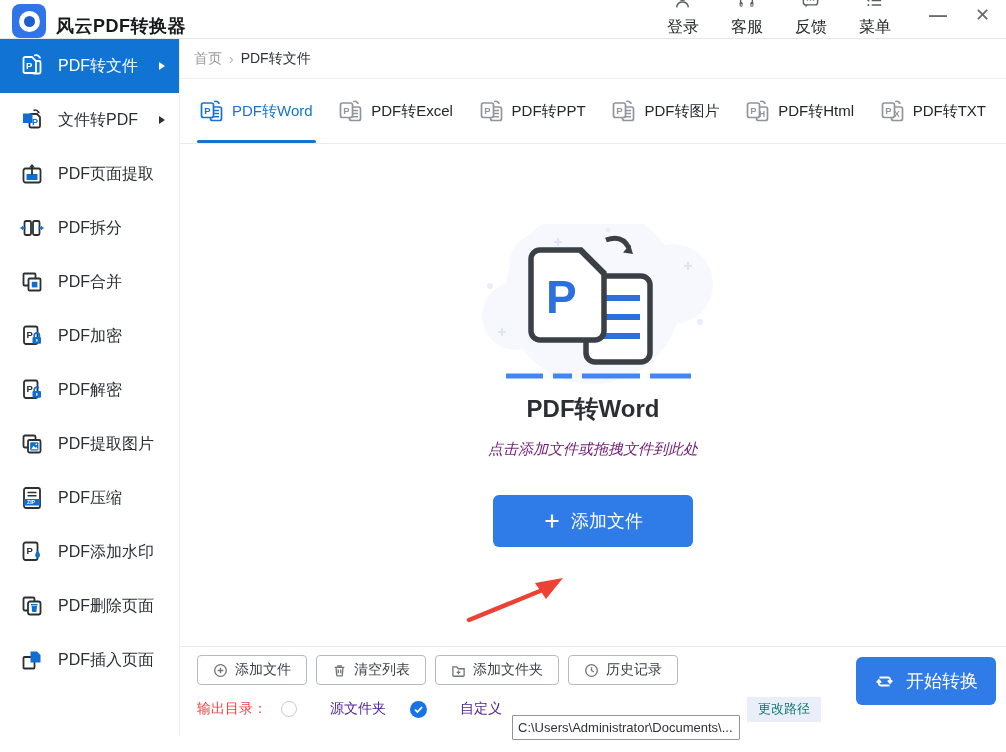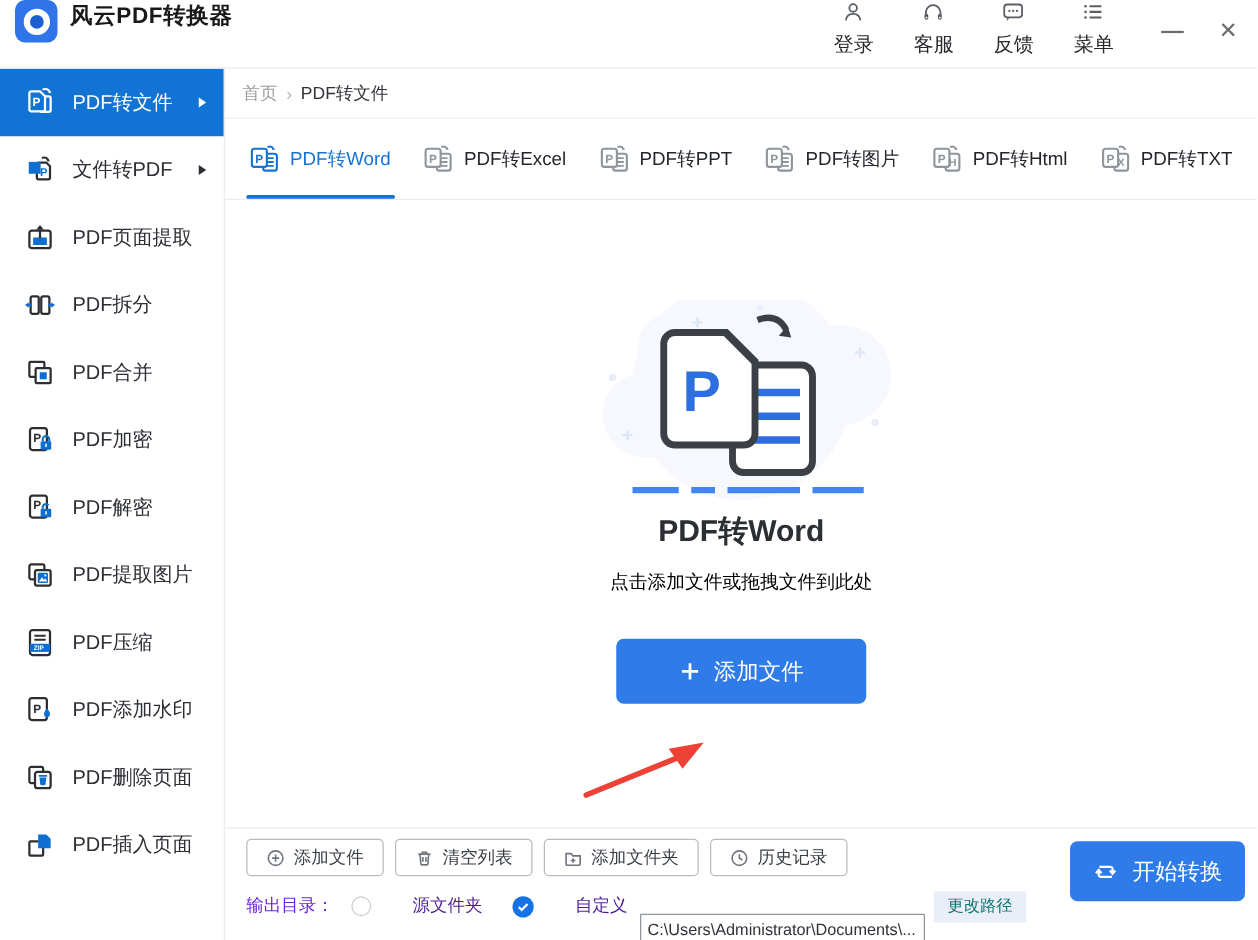--- a/index.html
+++ b/index.html
@@ -1,21 +1,21 @@
 <!DOCTYPE html>
 <html><head>
 <meta charset="utf-8">
 <style>
   * { margin:0; padding:0; box-sizing:border-box; }
   html,body { background:#fff; }
   body { font-family:"Liberation Sans","DejaVu Sans",sans-serif; color:#2b2e33; }
   .window { width:1006px; height:752px; position:relative; background:#fff; overflow:hidden; }
 
   
-  .titlebar { height:55px; display:flex; align-items:flex-start; padding:0 16px 0 12px; border-bottom:1px solid #e7e7e7; background:#fff; }
+  .titlebar { height:39px; display:flex; align-items:flex-end; padding:0 16px 0 12px; border-bottom:1px solid #e7e7e7; background:#fff; }
   .logo { width:34px; height:34px; border-radius:8px; background:#2f74e8; display:grid; place-items:center; flex:0 0 auto; }
   .logo-ring { width:21px; height:21px; border:5px solid #fff; border-radius:50%; background:#1c5fd0; }
   .app-title { margin-left:10px; font-size:18px; font-weight:bold; color:#17181a; letter-spacing:.5px; }
   .tb-right { margin-left:auto; display:flex; align-items:center; gap:32px; }
   .tb-item { display:flex; align-items:center; gap:7px; font-size:16px; color:#27292c; cursor:pointer;flex-direction:column; }
   .tb-item svg { width:19px; height:19px; }
   .winctl { display:flex; align-items:center; gap:28px; margin-left:6px; }
   .winbtn { font-size:18px; color:#6b6b6b; cursor:pointer; line-height:1; font-weight:bold; }
 
   
@@ -44,31 +44,31 @@
   .tab { display:flex; align-items:center; gap:8px; font-size:15px; color:#23262b; height:100%; cursor:pointer; position:relative; }
   .tab svg { width:24px; height:24px; color:#8f959c; }
   .tab.active { color:#1673d2; }
   .tab.active svg { color:#1673d2; }
   .tab.active::after { content:""; position:absolute; left:-3px; right:-3px; bottom:0; height:3px; background:#1673d2; border-radius:2px; }
 
   
   .main { flex:1; position:relative; background:#fff; }
   .hero { position:absolute; left:50%; top:80px; transform:translateX(-50%); }
   .main-title { position:absolute; top:249px; left:0; right:0; text-align:center; font-size:24px; font-weight:bold; color:#2b2e33; }
-  .main-hint { position:absolute; top:296px; left:0; right:0; text-align:center; font-size:15px; color:#000000; }
+  .main-hint { position:absolute; top:296px; left:0; right:0; text-align:center; font-size:15px; color:#701a75;font-style:italic; }
   .add-btn { position:absolute; top:351px; left:50%; transform:translateX(-50%); width:200px; height:52px; background:#2f7ce8; border:none; border-radius:6px; color:#fff; font-size:18px; font-family:inherit; display:flex; align-items:center; justify-content:center; gap:10px; cursor:pointer; }
   .annot-arrow { position:absolute; left:283px; top:420px; pointer-events:none; }
 
   
   .footer { height:90px; flex:0 0 90px; border-top:1px solid #eaeaea; position:relative; background:#fff; }
   .frow1 { position:absolute; left:17px; top:8px; display:flex; gap:9px; }
   .fbtn { height:30px; border:1px solid #b6bac1; border-radius:4px; background:#fff; display:inline-flex; align-items:center; gap:7px; padding:0 15px; font-size:14px; color:#3a3f46; font-family:inherit; cursor:pointer; }
   .fbtn svg { width:15px; height:15px; }
   .frow2 { position:absolute; left:17px; top:49px; display:flex; align-items:center; height:26px; }
-  .out-label { font-size:14px; color:#6d28d9; margin-right:14px;text-align:center; }
+  .out-label { font-size:14px; color:#ef4444; margin-right:14px;text-align:center; }
   .radio { width:16px; height:16px; border:1px solid #cbcbcb; border-radius:50%; background:#fff; margin-right:8px; cursor:pointer; flex:0 0 auto; }
   .radio-label { font-size:14px; color:#4c1d95; margin-right:24px; cursor:pointer;margin-left:25px; }
   .radio-checked { width:17px; height:17px; border-radius:50%; background:#1673e6; margin-right:8px; cursor:pointer; display:grid; place-items:center; flex:0 0 auto; }
   .path-input { width:228px; height:25px; border:1px solid #8f959c; border-radius:1px; font-size:13px; padding:0 5px; color:#2f3237; font-family:inherit; margin-right:7px;margin-top:36px; }
   .chg-btn { height:25px; background:#e9eef9; border:none; padding:0 11px; font-size:13px; color:#0f766e; font-family:inherit; cursor:pointer; }
   .start-btn { position:absolute; right:10px; top:10px; width:140px; height:48px; background:#2f7ce8; border:none; border-radius:6px; color:#fff; font-size:18px; font-family:inherit; display:flex; align-items:center; justify-content:center; gap:11px; cursor:pointer; }
 </style>
 </head>
 <body>
 

